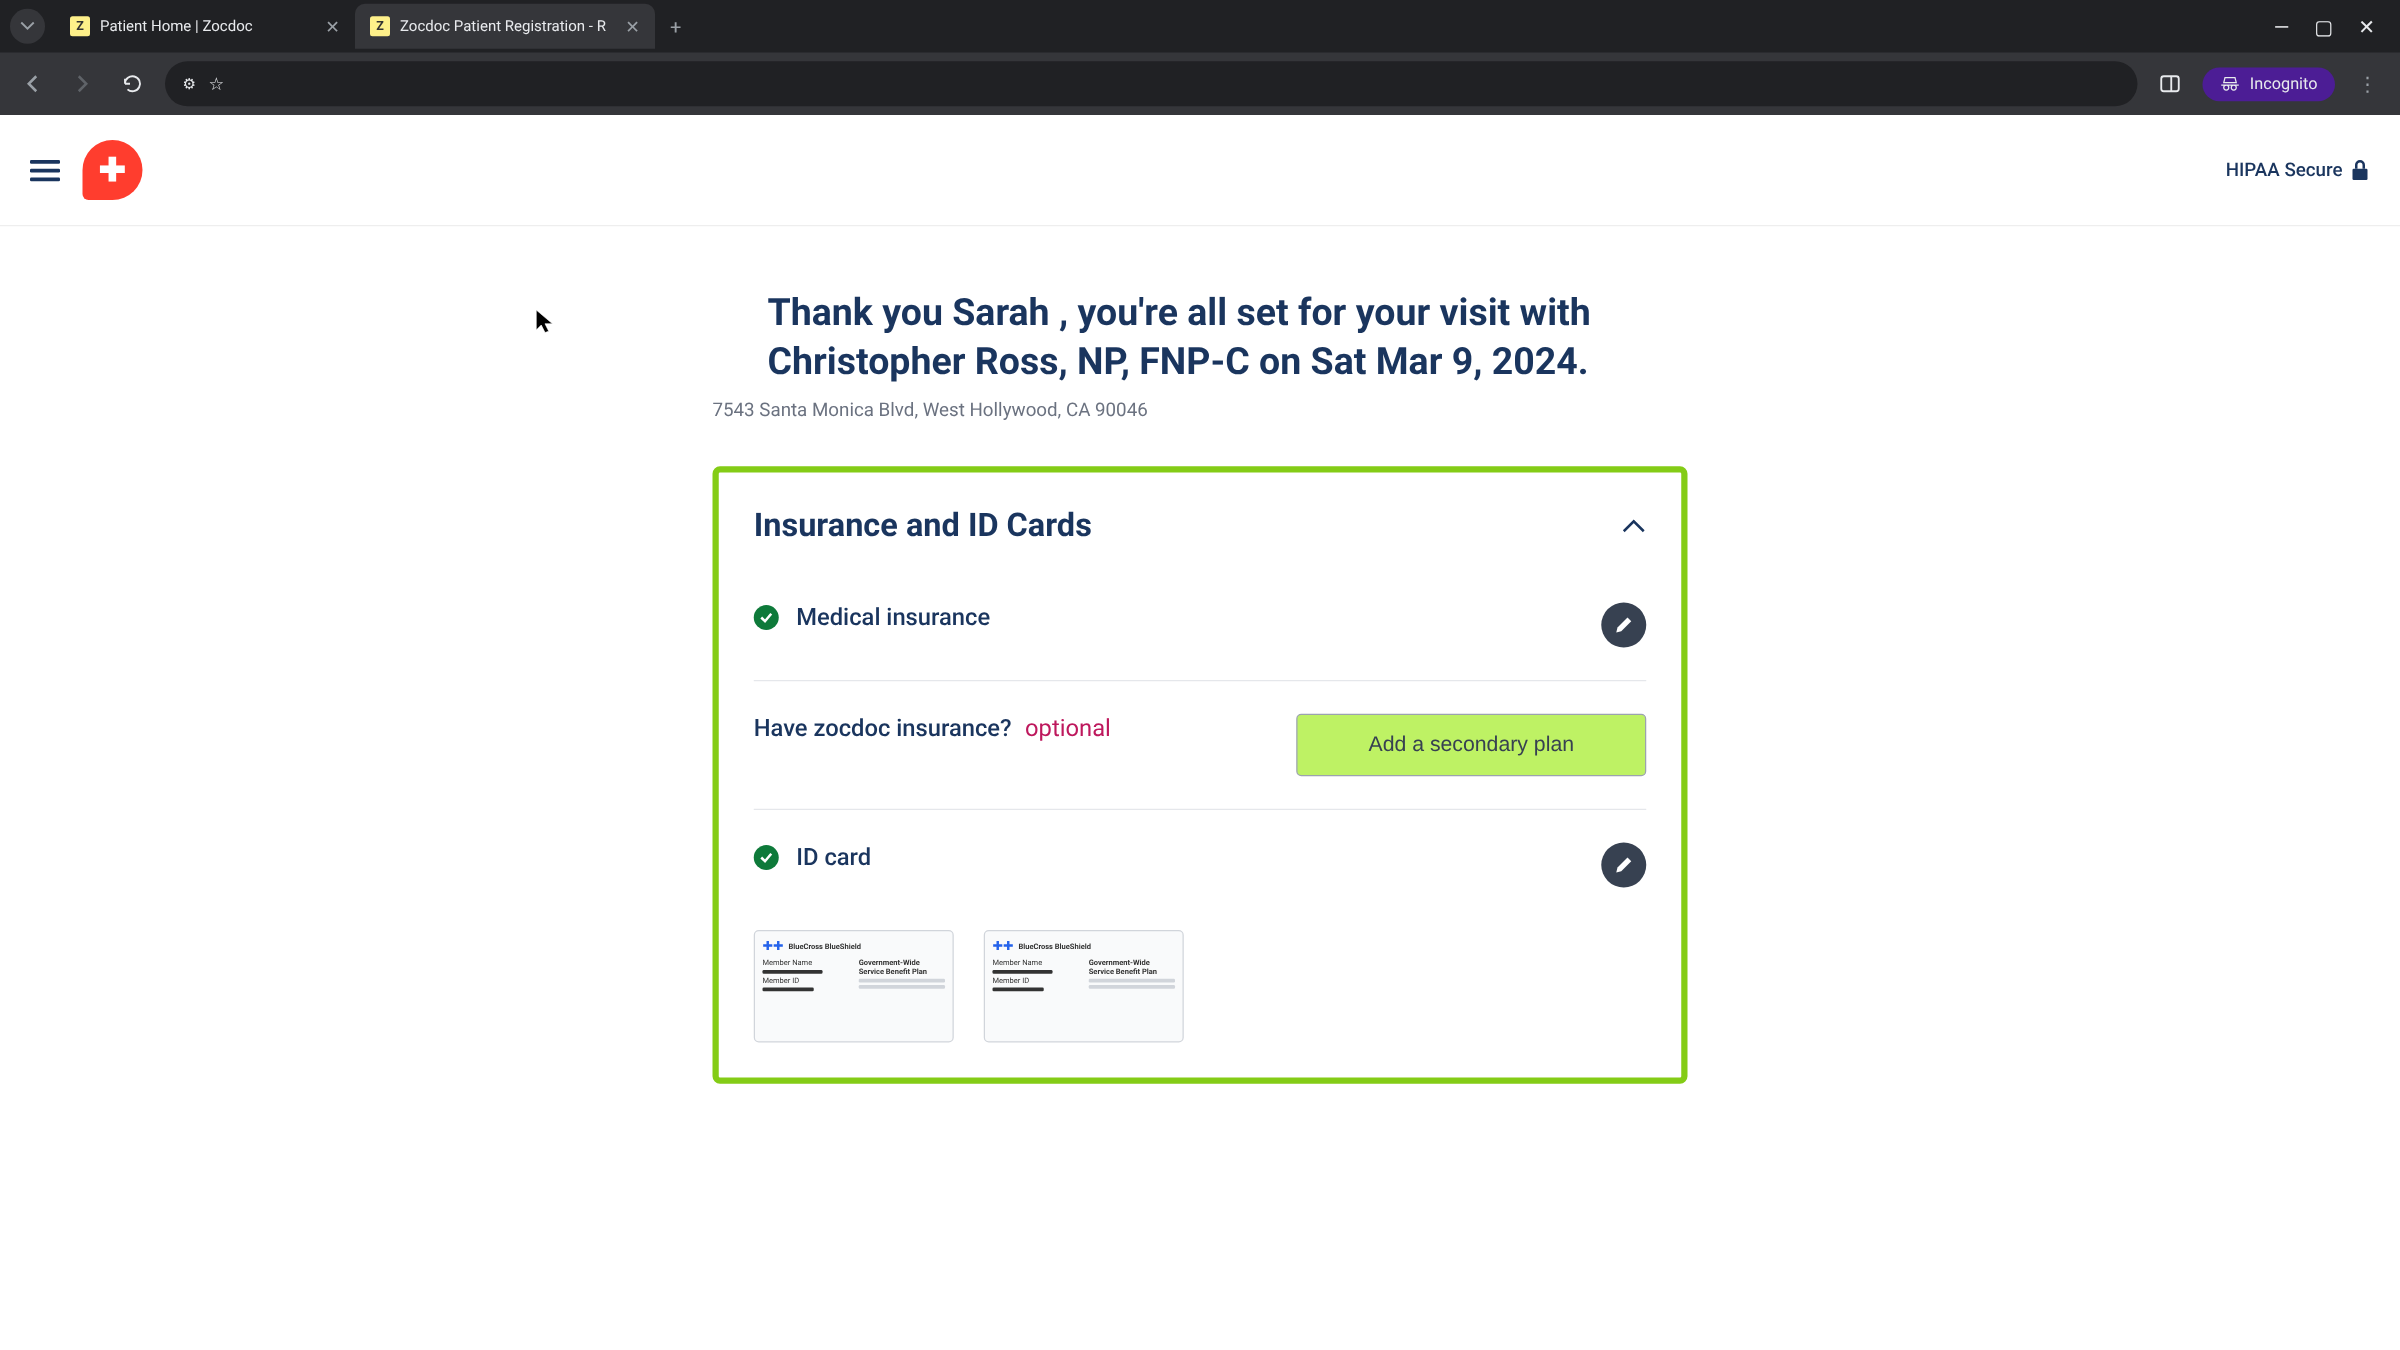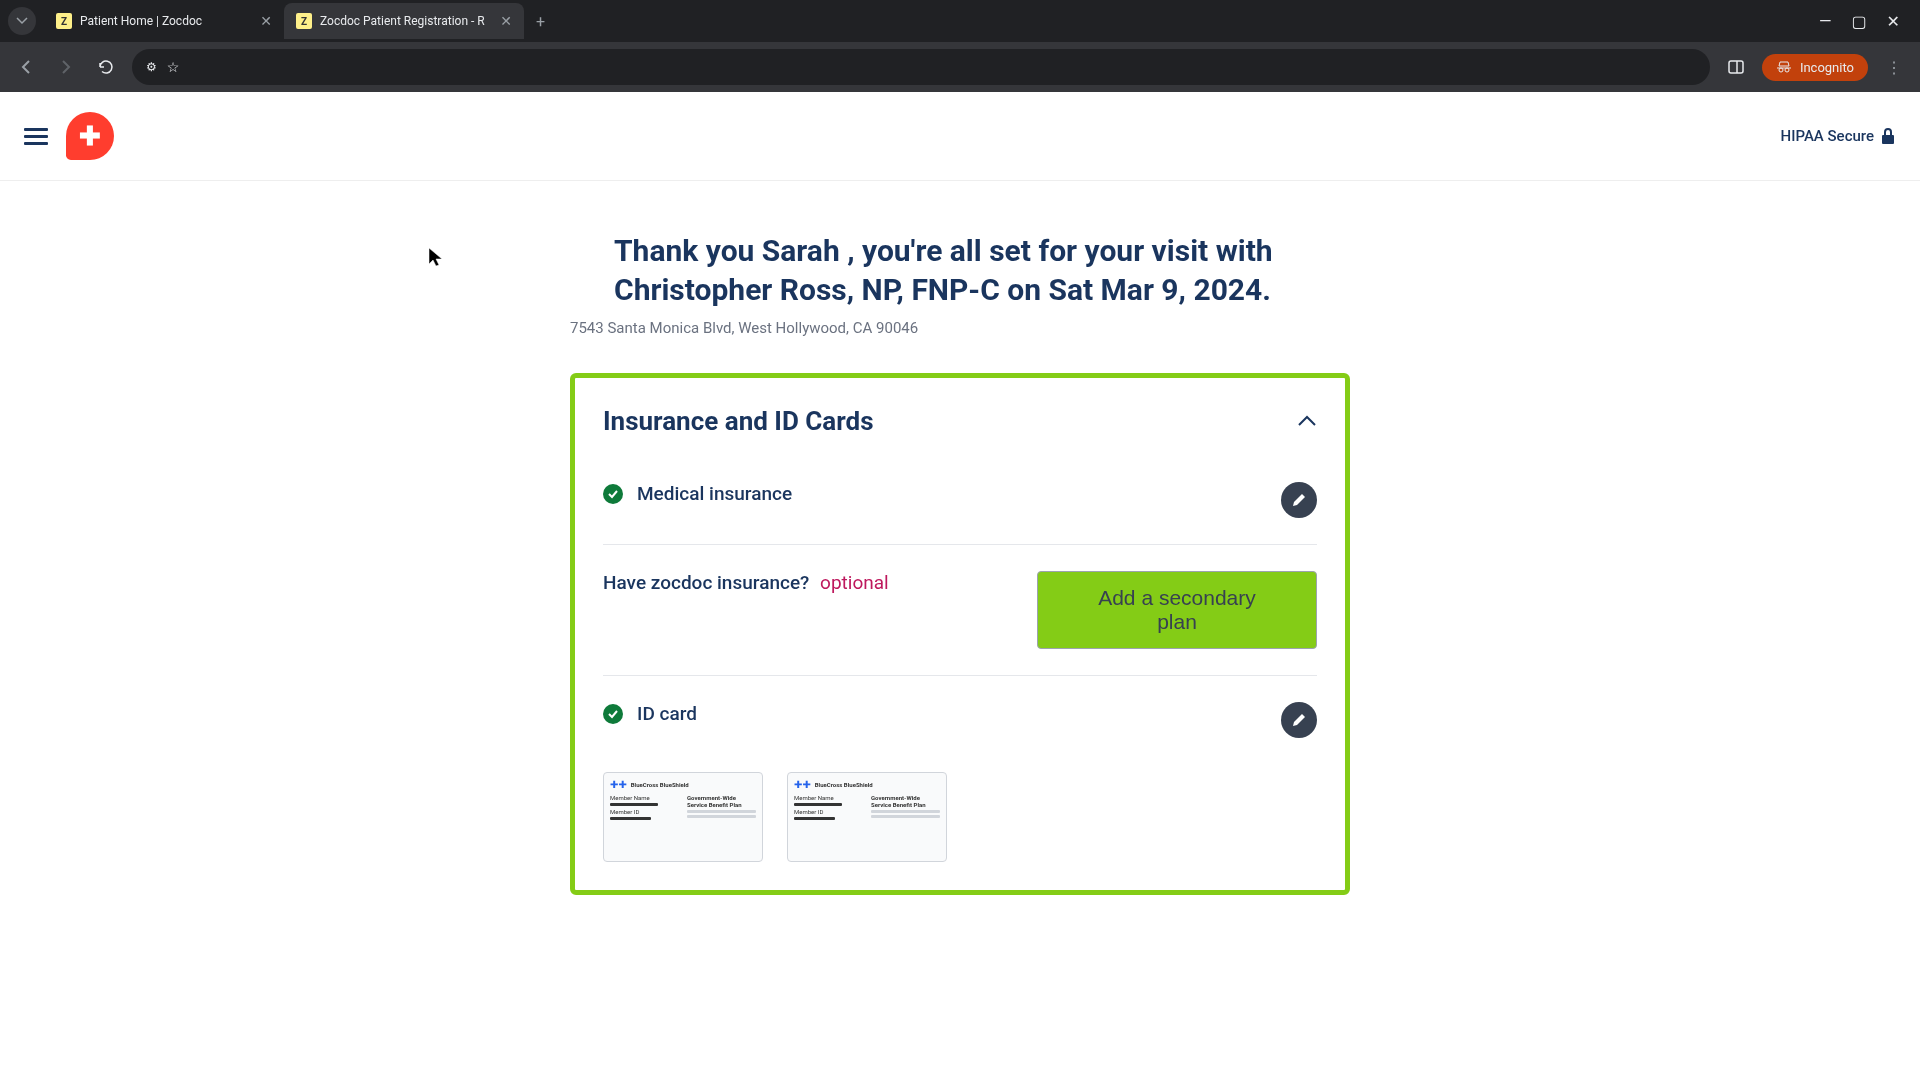--- a/index.html
+++ b/index.html
@@ -15,21 +15,21 @@
 .tab-close { color: #9aa0a6; cursor: pointer; font-size: 14px; }
 .new-tab { color: #9aa0a6; cursor: pointer; padding: 0 12px; font-size: 16px; }
 .window-controls { margin-left: auto; display: flex; gap: 20px; color: #e8eaed; padding-right: 12px; }
 .window-controls span { cursor: pointer; }
 
 .nav-bar { display: flex; align-items: center; height: 50px; padding: 0 12px; gap: 12px; background: #35363a; }
 .nav-btn { color: #9aa0a6; cursor: pointer; width: 28px; display: flex; align-items: center; justify-content: center; }
 .nav-btn.disabled { color: #5f6368; cursor: default; }
 .url-bar { flex: 1; background: #202124; border-radius: 20px; height: 36px; display: flex; align-items: center; padding: 0 14px; gap: 10px; color: #e8eaed; font-size: 14px; }
 .url-text { flex: 1; white-space: nowrap; overflow: hidden; text-overflow: ellipsis; }
-.incognito-badge { background: #c2410c; border-radius: 16px; padding: 6px 14px; display: flex; align-items: center; gap: 8px; color: #e8eaed; font-size: 13px; }
+.incognito-badge { background: #4c1d95; border-radius: 16px; padding: 6px 14px; display: flex; align-items: center; gap: 8px; color: #e8eaed; font-size: 13px; }
 
 .page-content { height: calc(1080px - 92px); overflow-y: auto; background: #fff; position: relative; }
 .site-header { display: flex; align-items: center; justify-content: space-between; padding: 20px 24px; border-bottom: 1px solid #eee; }
 .header-left { display: flex; align-items: center; gap: 18px; }
 .hamburger { cursor: pointer; }
 .hamburger div { width: 24px; height: 3px; background: #1a355e; margin: 4px 0; border-radius: 1px; }
 .logo { width: 48px; height: 48px; background: #ff3d2e; border-radius: 50% 50% 50% 10%; display: flex; align-items: center; justify-content: center; position: relative; }
 .logo-plus { color: #fff; font-size: 26px; font-weight: bold; }
 .hipaa { display: flex; align-items: center; gap: 6px; color: #1a355e; font-weight: 500; font-size: 15px; }
 
@@ -44,21 +44,21 @@
 .section-row { display: flex; justify-content: space-between; align-items: flex-start; padding: 18px 0; }
 .section-left { display: flex; align-items: center; gap: 14px; }
 .check-icon { width: 20px; height: 20px; background: #0e7a3a; border-radius: 50%; display: flex; align-items: center; justify-content: center; }
 .check-icon svg { width: 12px; height: 12px; }
 .section-label { font-size: 19px; font-weight: 500; color: #1a355e; }
 .optional-tag { color: #be185d; font-size: 19px; margin-left: 6px; font-weight: 400; }
 .edit-btn { width: 36px; height: 36px; background: #374151; border-radius: 50%; display: flex; align-items: center; justify-content: center; cursor: pointer; }
 .edit-btn svg { width: 16px; height: 16px; fill: #fff; }
 
 .divider { height: 1px; background: #e5e7eb; margin: 8px 0; }
-.secondary-btn { border: 1px solid #9ca3af; background: #84cc16; border-radius: 4px; padding: 14px 40px; font-size: 21px; color: #374151; cursor: pointer; font-weight: 500; width: 280px; }
+.secondary-btn { border: 1px solid #9ca3af; background: #bef264; border-radius: 4px; padding: 14px 40px; font-size: 17px; color: #374151; cursor: pointer; font-weight: 500; width: 280px; }
 
 .id-cards-row { display: flex; gap: 24px; margin-top: 16px; }
 .id-card-img { width: 160px; height: 90px; border: 1px solid #d1d5db; border-radius: 4px; background: #f9fafb; padding: 6px; font-size: 6px; color: #333; overflow: hidden; }
 .id-card-header { display: flex; align-items: center; gap: 4px; margin-bottom: 2px; }
 .id-card-logo { color: #2563eb; font-size: 10px; }
 .id-card-line { height: 3px; background: #d1d5db; margin: 2px 0; border-radius: 1px; }
 .id-card-section { display: flex; gap: 8px; margin-top: 4px; }
 .id-card-col { flex: 1; }
 
 .cursor-arrow { position: absolute; top: 155px; left: 428px; pointer-events: none; }

